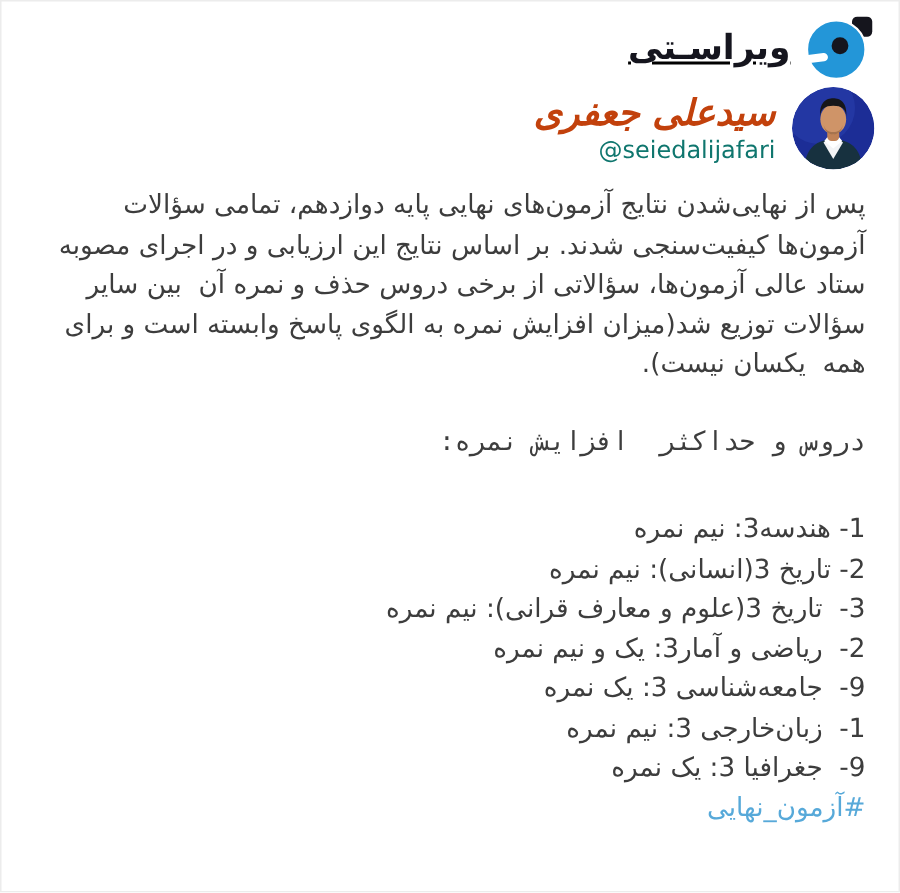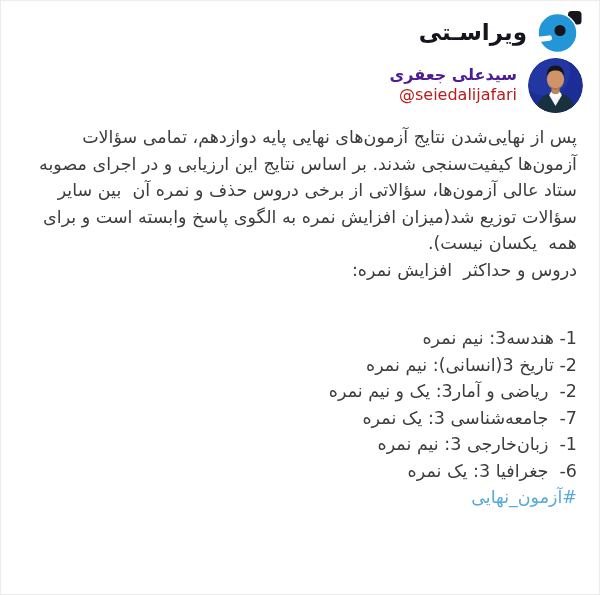--- a/index.html
+++ b/index.html
@@ -13,20 +13,21 @@
     position:relative;
   }
   
   .brand-row {
     direction:rtl;
     display:flex;
     align-items:center;
     justify-content:flex-start;
     padding:10px 16px 0 32px;
     height:52px;
+    text-decoration:underline;
   }
   .brand-logo { width:47px; height:42px; flex:0 0 auto; }
   .brand-wordmark {
     font-size:23px;
     font-weight:bold;
     color:#15151e;
     margin-left:0;
     margin-right:9px;
     letter-spacing:0;
   }
@@ -40,37 +41,39 @@
     height:60px;
   }
   .avatar { width:55px; height:55px; border-radius:50%; overflow:hidden; flex:0 0 auto; }
   .profile-meta {
     display:flex;
     flex-direction:column;
     align-items:flex-start; 
     margin-right:11px;
     line-height:1.25;
   }
-  .display-name { font-size:16px; font-weight:bold; color:#4c1d95; }
-  .handle { font-size:16px; color:#b91c1c; direction:ltr; }
+  .display-name { font-size:24px; font-weight:bold; color:#c2410c;font-style:italic; }
+  .handle { font-size:16px; color:#0f766e; direction:ltr; }
   
   .post-body {
     direction:rtl;
     text-align:right;
     padding:11px 22px 0 20px;
     color:#3d3d3d;
     font-size:17.5px;
     line-height:26.5px;
   }
   .post-paragraph {
     white-space:pre-wrap;
+    margin-bottom:26px;
   }
   .list-heading {
-    margin-bottom:42px;
+    margin-bottom:31px;
     white-space:pre-wrap;
+    font-family:Liberation Mono, monospace;
   }
   .score-list .score-item { white-space:pre-wrap; }
   .hashtag {
     color:#57a9d9;
     cursor:pointer;
     display:inline-block;
   }
 </style>
 </head>
 <body>
@@ -122,21 +125,22 @@
       <span class="handle">@seiedalijafari</span>
     </div>
   </div>
 
   <div class="post-body">
     <p class="post-paragraph">پس از نهایی‌شدن نتایج آزمون‌های نهایی پایه دوازدهم، تمامی سؤالات آزمون‌ها کیفیت‌سنجی شدند. بر اساس نتایج این ارزیابی و در اجرای مصوبه ستاد عالی آزمون‌ها، سؤالاتی از برخی دروس حذف و نمره آن  بین سایر سؤالات توزیع شد(میزان افزایش نمره به الگوی پاسخ وابسته است و برای همه  یکسان نیست).</p>
     <p class="list-heading">دروس و حداکثر  افزایش نمره:</p>
     <div class="score-list">
         <div class="score-item">1- هندسه3: نیم نمره</div>
         <div class="score-item">2- تاریخ 3(انسانی): نیم نمره</div>
+        <div class="score-item">3-  تاریخ 3(علوم و معارف قرانی): نیم نمره</div>
         <div class="score-item">2-  ریاضی و آمار3: یک و نیم نمره</div>
-        <div class="score-item">7-  جامعه‌شناسی 3: یک نمره</div>
+        <div class="score-item">9-  جامعه‌شناسی 3: یک نمره</div>
         <div class="score-item">1-  زبان‌خارجی 3: نیم نمره</div>
-        <div class="score-item">6-  جغرافیا 3: یک نمره</div>
+        <div class="score-item">9-  جغرافیا 3: یک نمره</div>
       </div>
     <span class="hashtag">#آزمون_نهایی</span>
   </div>
 
 </div>
 
 </body></html>

